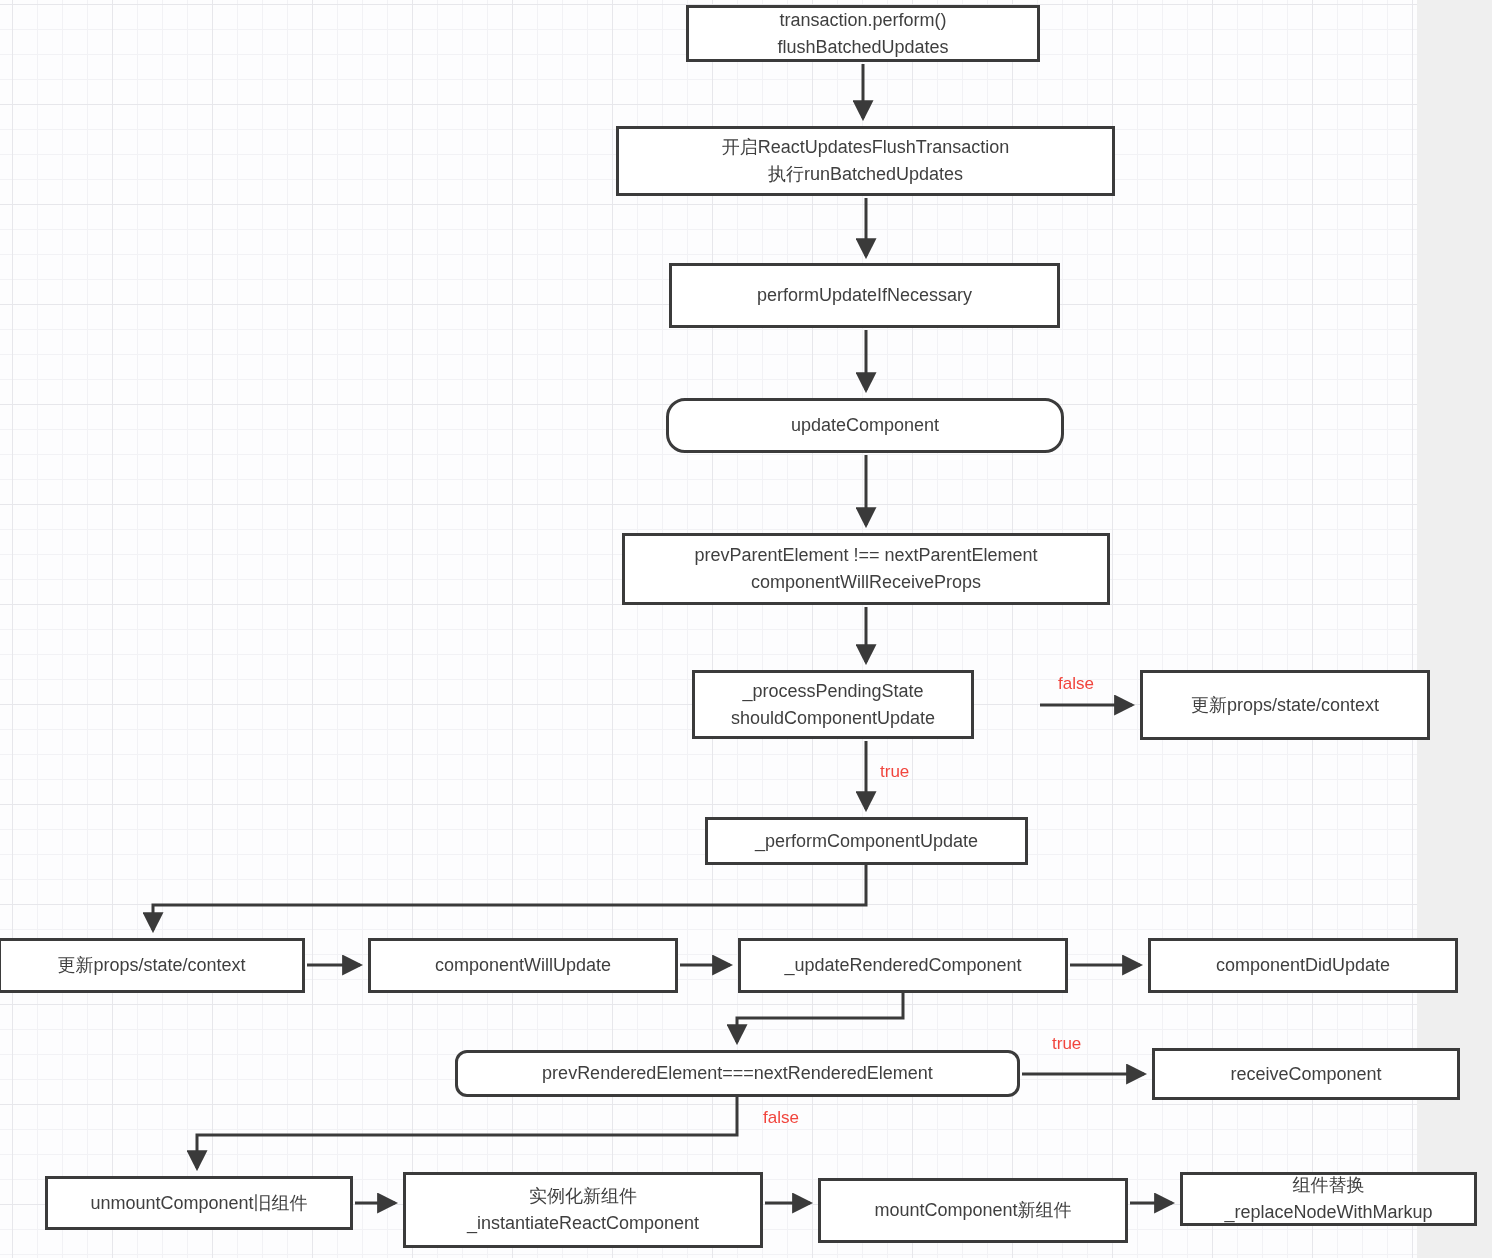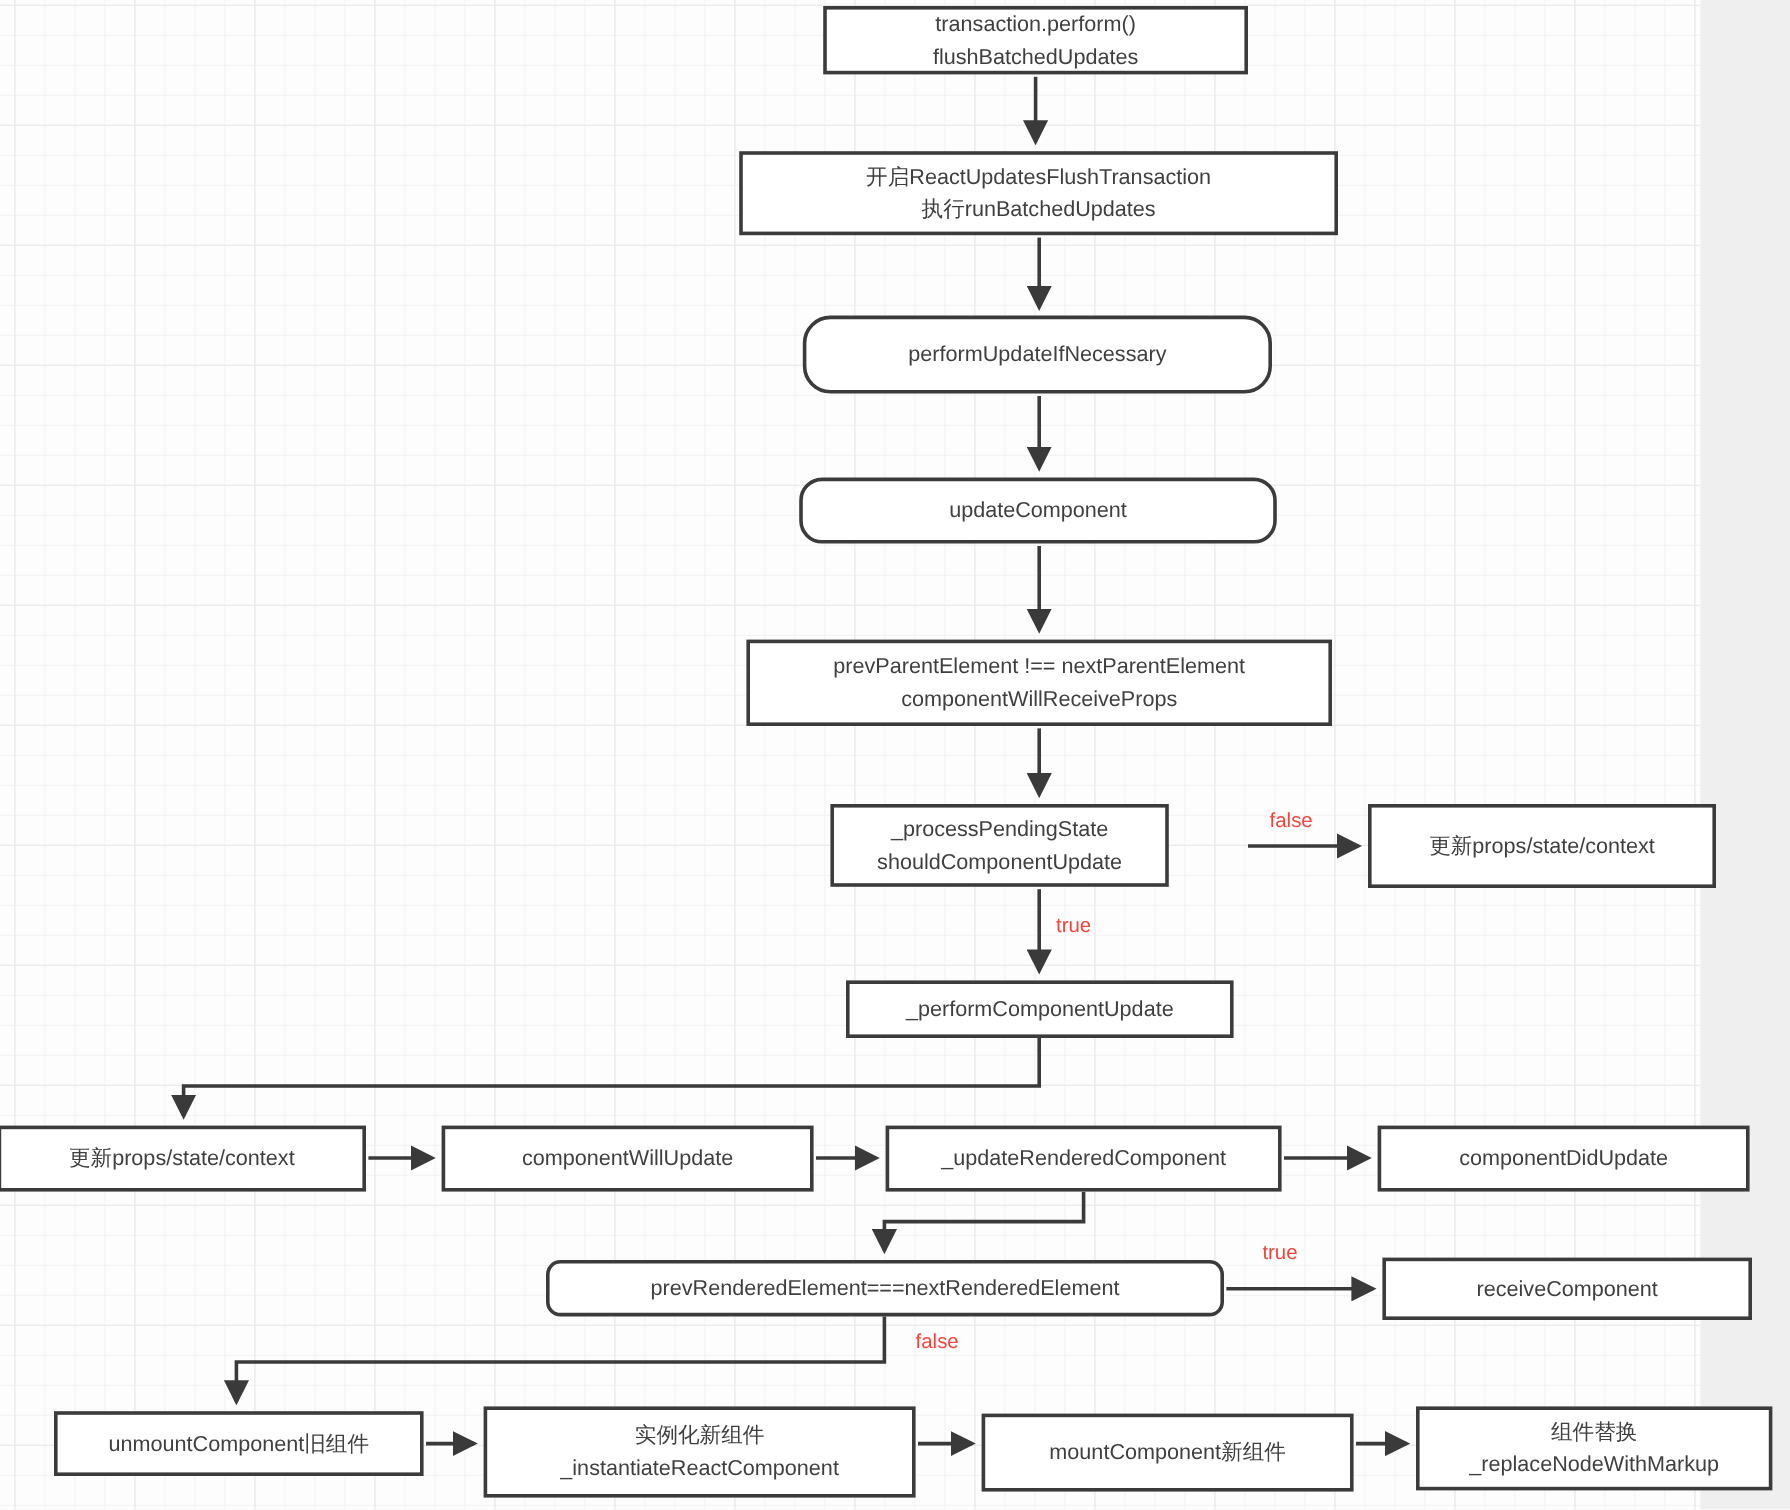--- a/index.html
+++ b/index.html
@@ -66,21 +66,21 @@
       <path d="M1130,1203 H1172" marker-end="url(#arrow)"></path>
     </g>
   </svg>
 
   <div class="node" style="left:686px;top:5px;width:354px;height:57px;">transaction.perform()
 flushBatchedUpdates</div>
 
   <div class="node" style="left:616px;top:126px;width:499px;height:70px;">开启ReactUpdatesFlushTransaction
 执行runBatchedUpdates</div>
 
-  <div class="node" style="left:669px;top:263px;width:391px;height:65px;border-radius:23px;">performUpdateIfNecessary</div>
+  <div class="node" style="left:669px;top:263px;width:391px;height:65px;">performUpdateIfNecessary</div>
 
   <div class="node" style="left:666px;top:398px;width:398px;height:55px;border-radius:19px;">updateComponent</div>
 
   <div class="node" style="left:622px;top:533px;width:488px;height:72px;">prevParentElement !== nextParentElement
 componentWillReceiveProps</div>
 
   <div class="node" style="left:692px;top:670px;width:282px;height:69px;">_processPendingState
 shouldComponentUpdate</div>
 
   <div class="node" style="left:1140px;top:670px;width:290px;height:70px;">更新props/state/context</div>
@@ -99,21 +99,21 @@
 
   <div class="node" style="left:1152px;top:1048px;width:308px;height:52px;">receiveComponent</div>
 
   <div class="node" style="left:45px;top:1176px;width:308px;height:54px;">unmountComponent旧组件</div>
 
   <div class="node" style="left:403px;top:1172px;width:360px;height:76px;">实例化新组件
 _instantiateReactComponent</div>
 
   <div class="node" style="left:818px;top:1178px;width:310px;height:65px;">mountComponent新组件</div>
 
-  <div class="node" style="left:1180px;top:1172px;width:297px;height:70px;">组件替换
+  <div class="node" style="left:1180px;top:1172px;width:297px;height:54px;">组件替换
 _replaceNodeWithMarkup</div>
 
   <div class="edge-label" style="left:1058px;top:674px;">false</div>
 
   <div class="edge-label" style="left:880px;top:762px;">true</div>
 
   <div class="edge-label" style="left:1052px;top:1034px;">true</div>
 
   <div class="edge-label" style="left:763px;top:1108px;">false</div>
 

